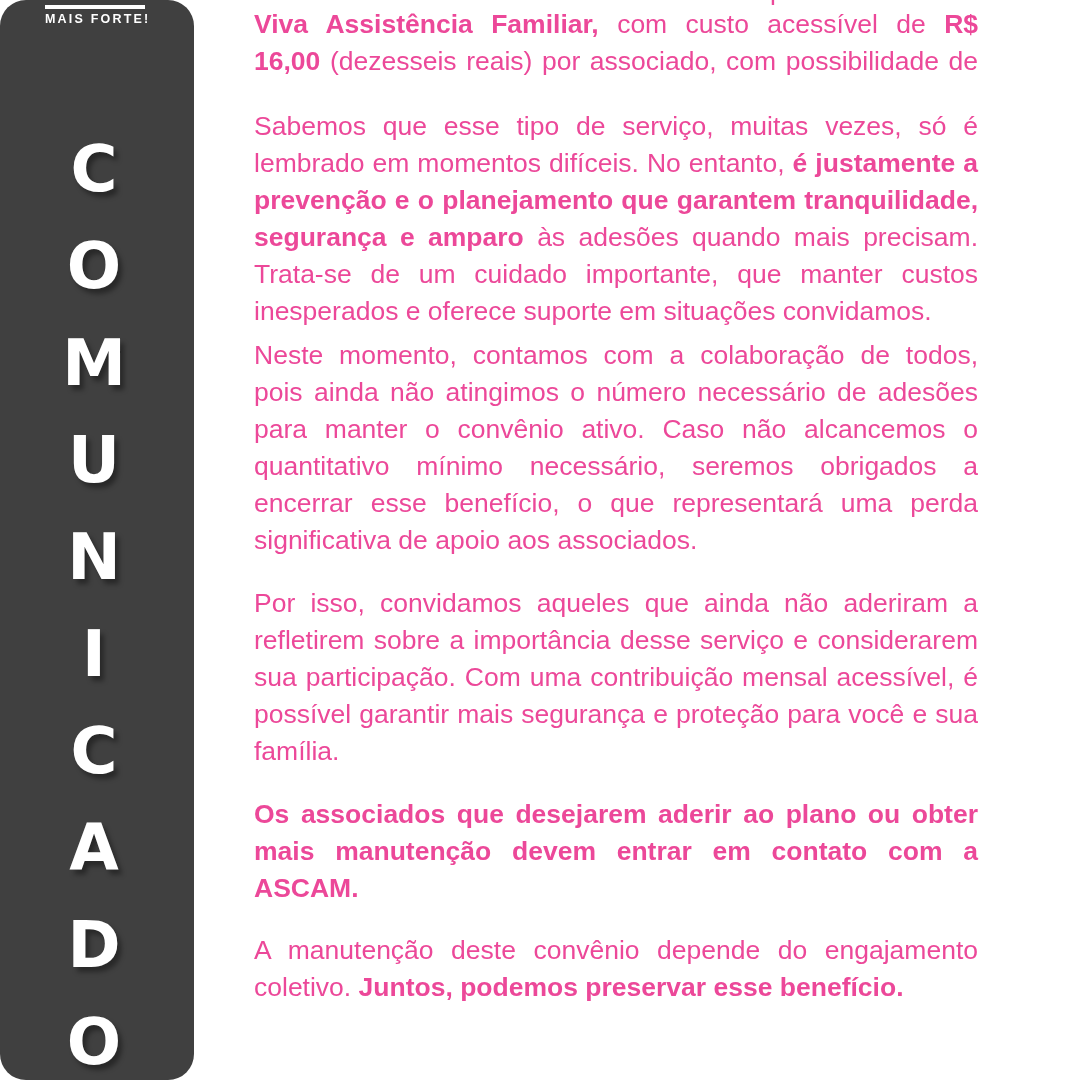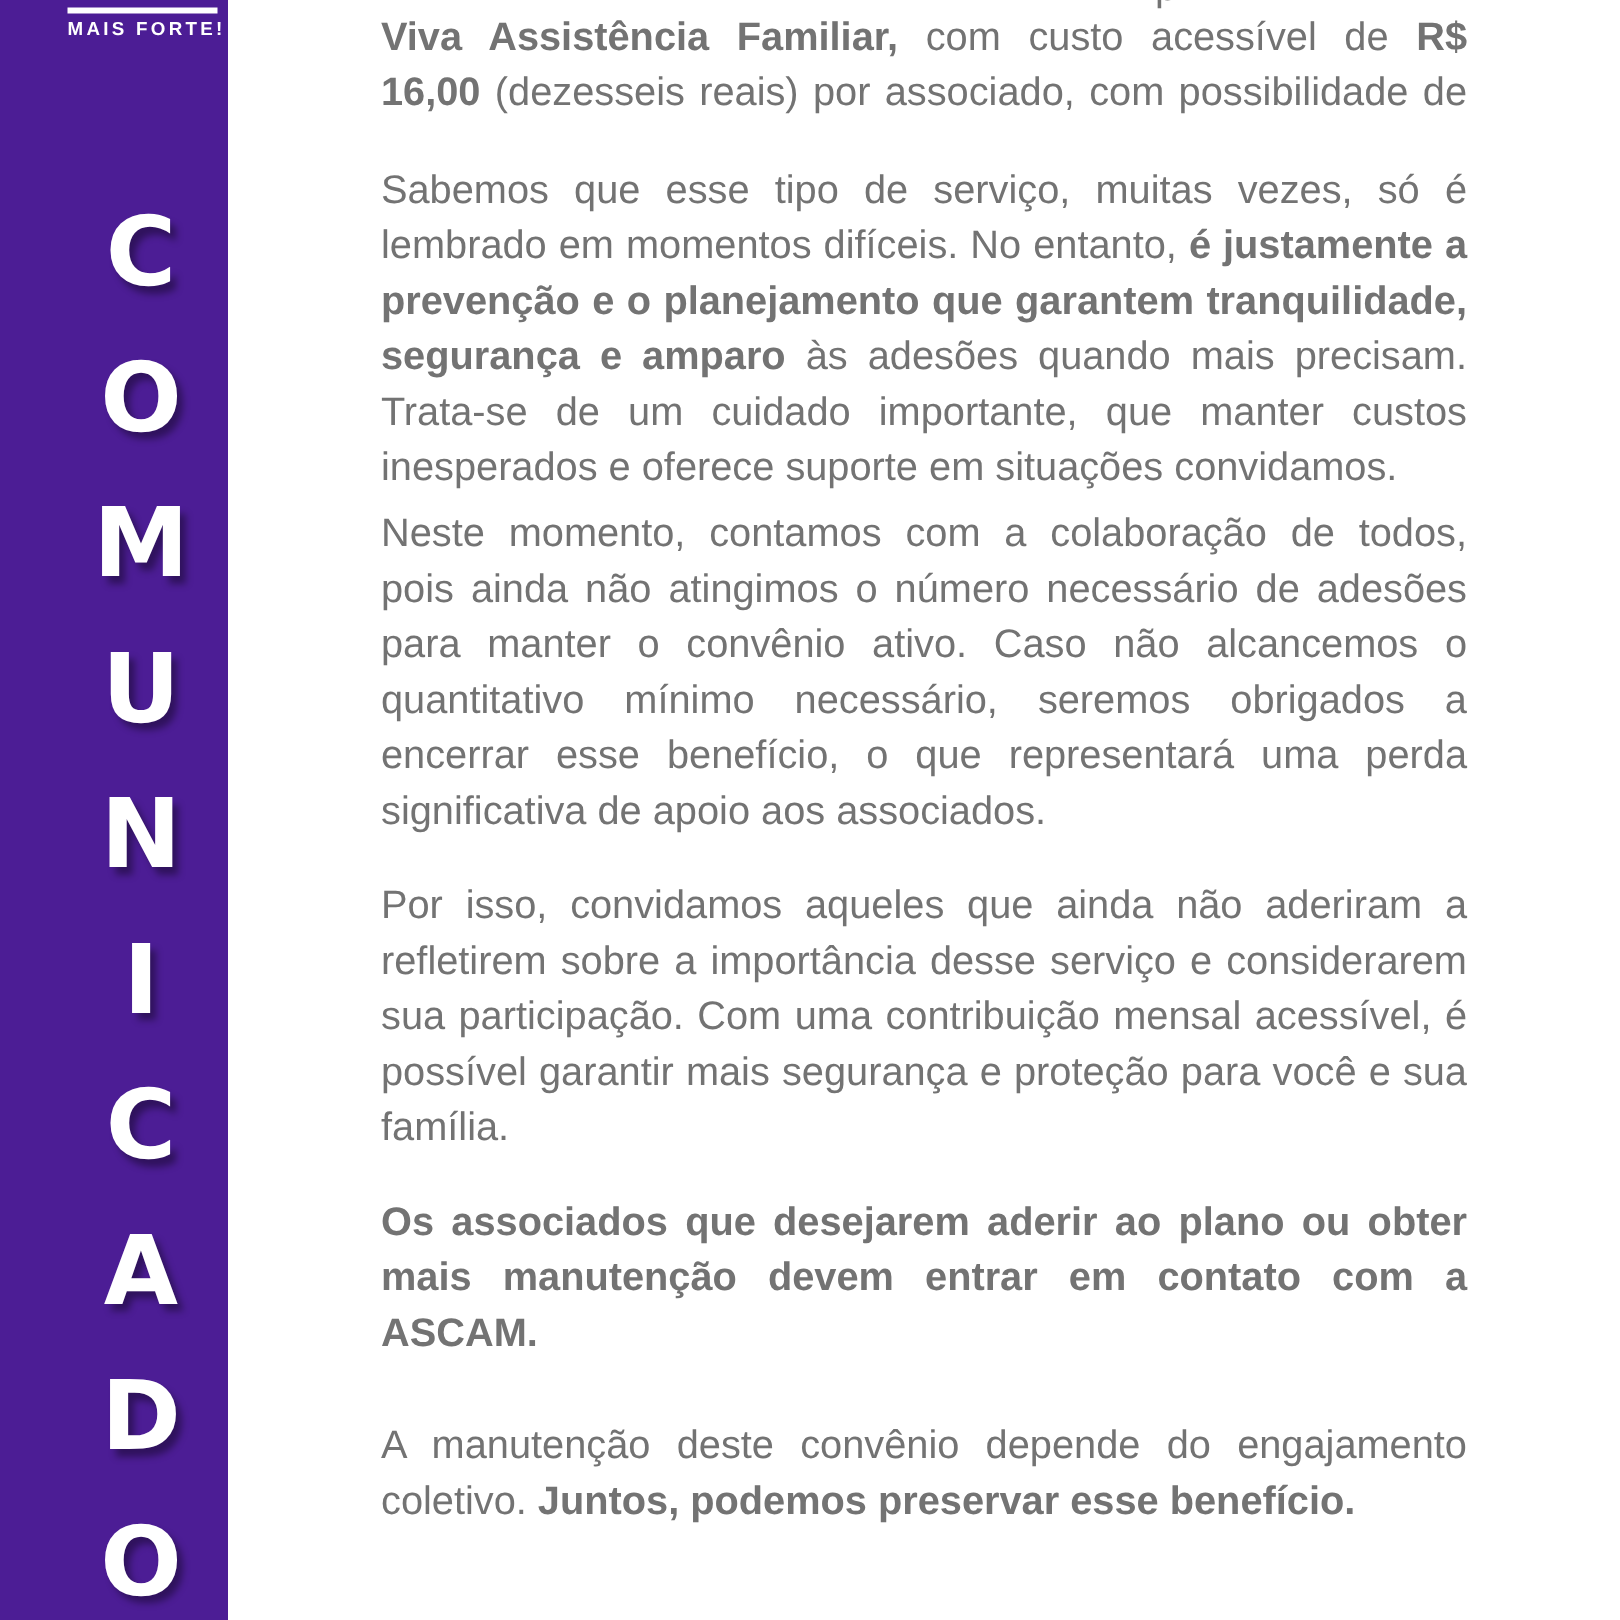--- a/index.html
+++ b/index.html
@@ -1,22 +1,23 @@
 <!DOCTYPE html>
 <html><head>
 <meta charset="utf-8">
 <style>
   html,body{margin:0;padding:0;}
   body{
     width:1080px;height:1080px;overflow:hidden;position:relative;
     background:#ffffff;font-family:"Liberation Sans",sans-serif;
   }
   .sidebar{
-    position:absolute;left:0;top:0;width:152px;height:1080px;
-    background:#4c1d95;
+    position:absolute;left:0;top:0;width:194px;height:1080px;
+    background:#404040;
+    border-radius:26px;
   }
   .logo{
     position:absolute;left:45px;top:-27px;width:100px;
     text-align:center;color:#ffffff;
   }
   .logo-word{
     font-family:"DejaVu Sans",sans-serif;font-weight:bold;
     font-size:30px;line-height:34px;letter-spacing:1px;white-space:nowrap;
   }
   .logo-underline{height:3.5px;background:#ffffff;margin-top:-2px;}
@@ -24,31 +25,31 @@
     margin-top:4px;font-size:12.5px;line-height:13px;font-weight:bold;
     letter-spacing:2.2px;white-space:nowrap;
   }
   .vertical-title{position:absolute;top:120px;left:0;width:188px;}
   .vletter{
     height:97px;display:flex;align-items:center;justify-content:center;
     color:#ffffff;font-family:"DejaVu Sans",sans-serif;font-weight:bold;
     font-size:64px;text-shadow:4px 5px 5px rgba(0,0,0,0.38);
   }
   .content{
-    position:absolute;left:254px;top:0;width:724px;color:#737373;
+    position:absolute;left:254px;top:0;width:724px;color:#ec4899;
   }
   .clip-fragment{
     position:absolute;top:-24px;left:516px;font-size:26.5px;
   }
   #doc{padding-top:6px;}
   .para{font-size:26.5px;line-height:37px;margin-bottom:26px;}
   .para:nth-of-type(1){margin-bottom:28px;}
   .para:nth-of-type(2){margin-bottom:7px;}
   .para:nth-of-type(4){}
-  .para:nth-of-type(5){margin-bottom:38px;}
+  .para:nth-of-type(5){margin-bottom:25px;}
   .line{text-align:justify;text-align-last:justify;}
   .line.last{text-align-last:left;}
   .b{font-weight:bold;}
 </style>
 </head>
 <body>
 
 <div class="page-root">
 
   <aside class="sidebar">

